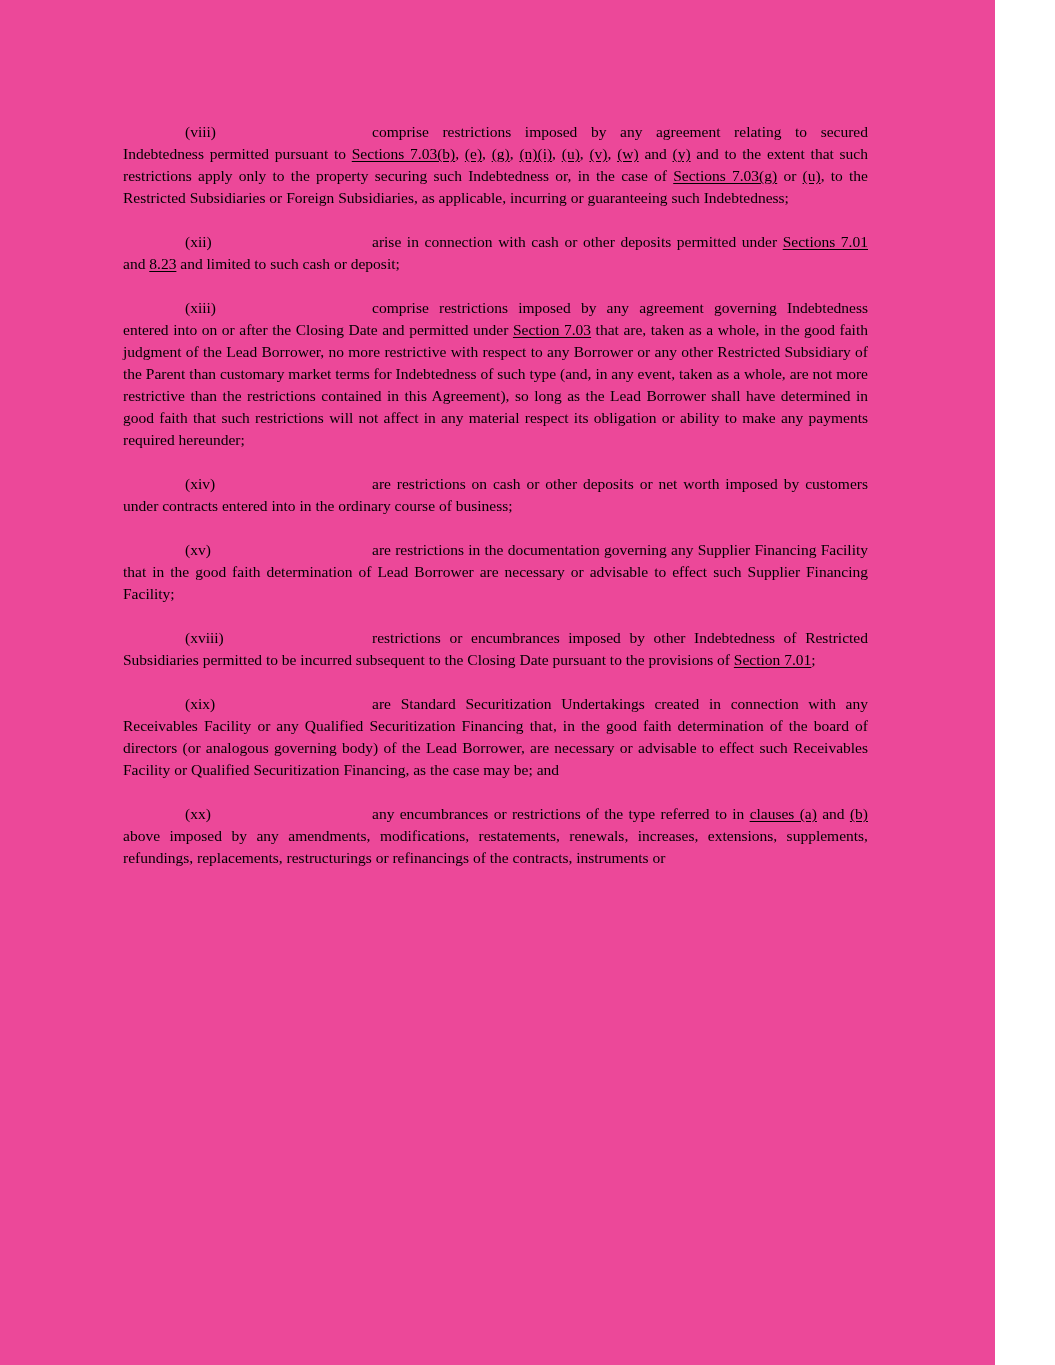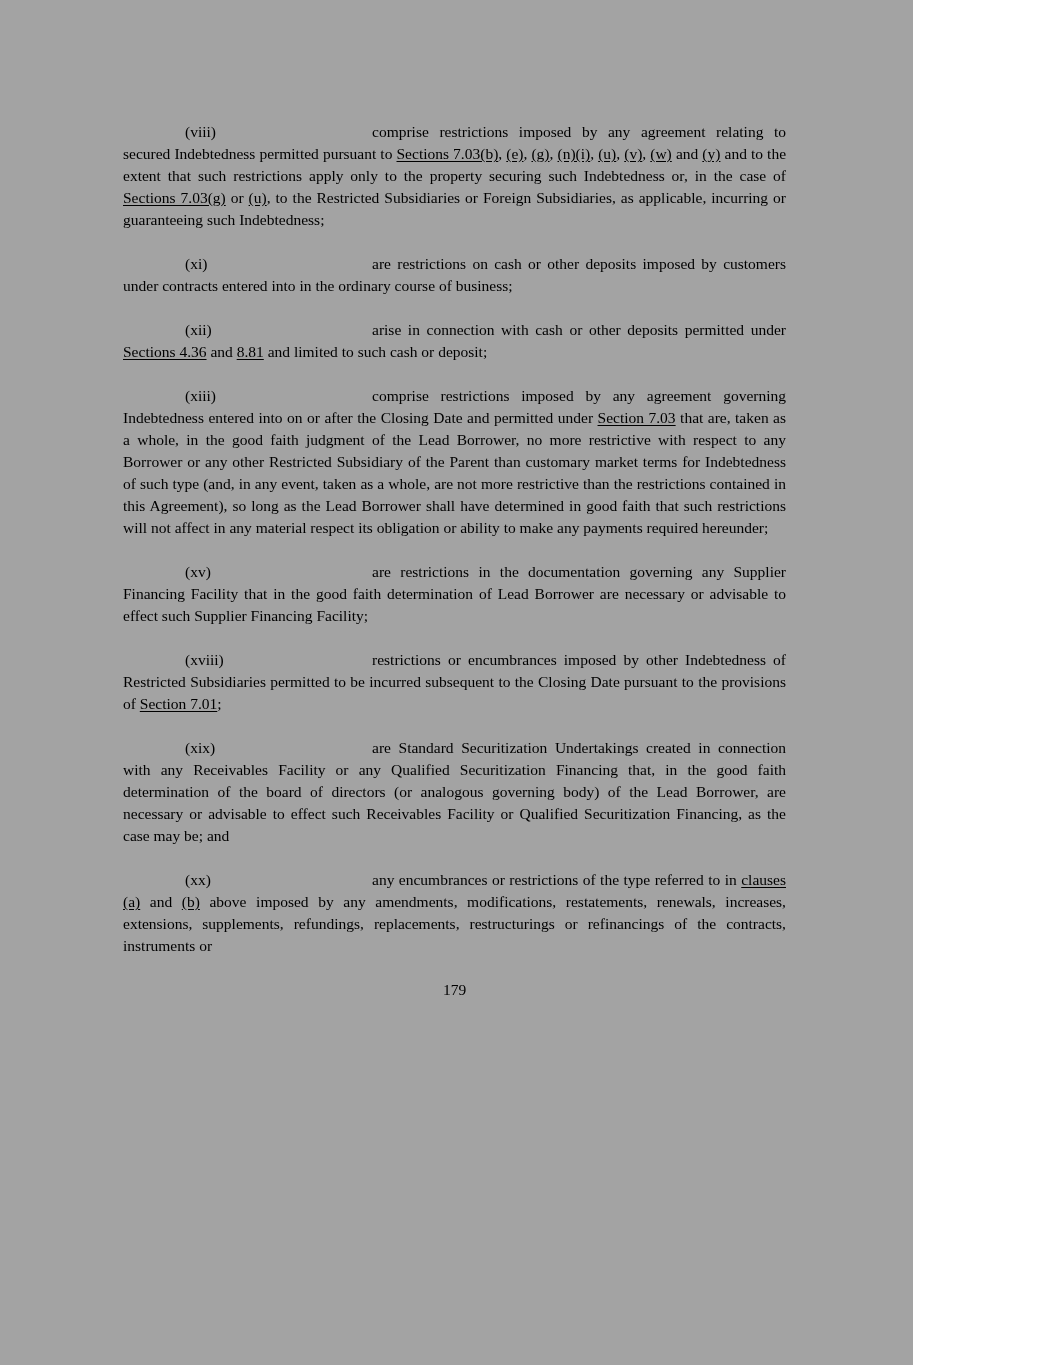--- a/index.html
+++ b/index.html
@@ -2,23 +2,23 @@
 <html><head>
 <meta charset="utf-8">
 <style>
   html, body {
     margin: 0;
     padding: 0;
     background: #ffffff;
   }
   .page {
     position: relative;
-    width: 913px;
+    width: 995px;
     height: 1365px;
-    background: #a3a3a3;
+    background: #ec4899;
     font-family: "Liberation Serif", "DejaVu Serif", serif;
     font-size: 15.5px;
     line-height: 22px;
     color: #000000;
     box-sizing: border-box;
     padding: 121px 127px 0 123px;
     overflow: hidden;
   }
   .content {
     text-align: justify;
@@ -45,22 +45,21 @@
     text-align: center;
     margin-top: 20px;
   }
 </style>
 </head>
 <body>
 
 <div class="page">
   <div class="content">
       <p class="clause"><span class="tab"><span class="label">(viii)</span></span>comprise restrictions imposed by any agreement relating to secured Indebtedness permitted pursuant to <span class="uline">Sections 7.03(b)</span>, <span class="uline">(e)</span>, <span class="uline">(g)</span>, <span class="uline">(n)(i)</span>, <span class="uline">(u)</span>, <span class="uline">(v)</span>, <span class="uline">(w)</span> and <span class="uline">(y)</span> and to the extent that such restrictions apply only to the property securing such Indebtedness or, in the case of <span class="uline">Sections 7.03(g)</span> or <span class="uline">(u)</span>, to the Restricted Subsidiaries or Foreign Subsidiaries, as applicable, incurring or guaranteeing such Indebtedness;</p>
-      <p class="clause"><span class="tab"><span class="label">(xi)</span></span>are restrictions on cash or other deposits imposed by customers under contracts entered into in the ordinary course of business;</p>
-      <p class="clause"><span class="tab"><span class="label">(xii)</span></span>arise in connection with cash or other deposits permitted under <span class="uline">Sections 4.36</span> and <span class="uline">8.81</span> and limited to such cash or deposit;</p>
+      <p class="clause"><span class="tab"><span class="label">(xii)</span></span>arise in connection with cash or other deposits permitted under <span class="uline">Sections 7.01</span> and <span class="uline">8.23</span> and limited to such cash or deposit;</p>
       <p class="clause"><span class="tab"><span class="label">(xiii)</span></span>comprise restrictions imposed by any agreement governing Indebtedness entered into on or after the Closing Date and permitted under <span class="uline">Section 7.03</span> that are, taken as a whole, in the good faith judgment of the Lead Borrower, no more restrictive with respect to any Borrower or any other Restricted Subsidiary of the Parent than customary market terms for Indebtedness of such type (and, in any event, taken as a whole, are not more restrictive than the restrictions contained in this Agreement), so long as the Lead Borrower shall have determined in good faith that such restrictions will not affect in any material respect its obligation or ability to make any payments required hereunder;</p>
+      <p class="clause"><span class="tab"><span class="label">(xiv)</span></span>are restrictions on cash or other deposits or net worth imposed by customers under contracts entered into in the ordinary course of business;</p>
       <p class="clause"><span class="tab"><span class="label">(xv)</span></span>are restrictions in the documentation governing any Supplier Financing Facility that in the good faith determination of Lead Borrower are necessary or advisable to effect such Supplier Financing Facility;</p>
       <p class="clause"><span class="tab"><span class="label">(xviii)</span></span>restrictions or encumbrances imposed by other Indebtedness of Restricted Subsidiaries permitted to be incurred subsequent to the Closing Date pursuant to the provisions of <span class="uline">Section 7.01</span>;</p>
       <p class="clause"><span class="tab"><span class="label">(xix)</span></span>are Standard Securitization Undertakings created in connection with any Receivables Facility or any Qualified Securitization Financing that, in the good faith determination of the board of directors (or analogous governing body) of the Lead Borrower, are necessary or advisable to effect such Receivables Facility or Qualified Securitization Financing, as the case may be; and</p>
       <p class="clause"><span class="tab"><span class="label">(xx)</span></span>any encumbrances or restrictions of the type referred to in <span class="uline">clauses (a)</span> and <span class="uline">(b)</span> above imposed by any amendments, modifications, restatements, renewals, increases, extensions, supplements, refundings, replacements, restructurings or refinancings of the contracts, instruments or</p>
     </div>
-  <div class="page-number">179</div>
 </div>
 
 </body></html>

